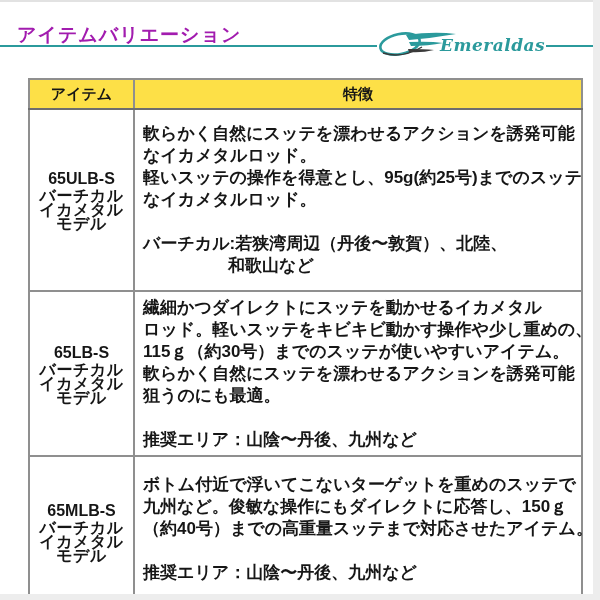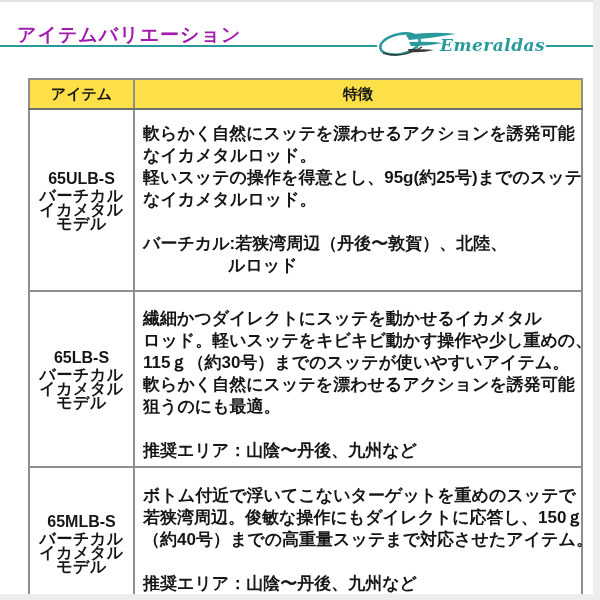--- a/index.html
+++ b/index.html
@@ -38,21 +38,21 @@
     font-weight:bold;padding:0 2px;
   }
   .model-name{font-size:16px;line-height:20px;}
   .model-sub{font-size:16px;line-height:14px;letter-spacing:0.5px;}
   td.features-cell{
     vertical-align:top;
     font-size:17px;font-weight:bold;
     padding:4px 2px 4px 8px;
   }
   tr.r0 td.features-cell{padding-top:13px;height:163px;}
-  tr.r1 td.features-cell{padding-top:16px;height:149px;}
+  tr.r1 td.features-cell{padding-top:5px;height:149px;}
   tr.r2 td.features-cell{padding-top:17px;height:129px;}
   .tline{white-space:pre;line-height:22px;min-height:22px;}
 </style>
 </head>
 <body>
 
 <div class="edge-top"></div>
 
 <h1 class="page-title">アイテムバリエーション</h1>
 
@@ -88,21 +88,21 @@
         <div class="model-sub">バーチカル</div>
         <div class="model-sub">イカメタルモデル</div>
       </td>
       <td class="features-cell">
           <div class="tline">軟らかく自然にスッテを漂わせるアクションを誘発可能</div>
           <div class="tline">なイカメタルロッド。</div>
           <div class="tline">軽いスッテの操作を得意とし、95g(約25号)までのスッテ</div>
           <div class="tline">なイカメタルロッド。</div>
           <div class="tline">&nbsp;</div>
           <div class="tline">バーチカル:若狭湾周辺（丹後〜敦賀）、北陸、</div>
-          <div class="tline">　　　　　ルロッド</div>
+          <div class="tline">　　　　　和歌山など</div>
         </td>
     </tr>
     <tr class="r1">
       <td class="model-cell">
         <div class="model-name">65LB-S</div>
         <div class="model-sub">バーチカル</div>
         <div class="model-sub">イカメタルモデル</div>
       </td>
       <td class="features-cell">
           <div class="tline">繊細かつダイレクトにスッテを動かせるイカメタル</div>
@@ -115,21 +115,21 @@
         </td>
     </tr>
     <tr class="r2">
       <td class="model-cell">
         <div class="model-name">65MLB-S</div>
         <div class="model-sub">バーチカル</div>
         <div class="model-sub">イカメタルモデル</div>
       </td>
       <td class="features-cell">
           <div class="tline">ボトム付近で浮いてこないターゲットを重めのスッテで</div>
-          <div class="tline">若狭湾周辺。俊敏な操作にもダイレクトに応答し、150ｇ</div>
+          <div class="tline">九州など。俊敏な操作にもダイレクトに応答し、150ｇ</div>
           <div class="tline">（約40号）までの高重量スッテまで対応させたアイテム。</div>
           <div class="tline">&nbsp;</div>
           <div class="tline">推奨エリア：山陰〜丹後、九州など</div>
         </td>
     </tr>
   </tbody>
 </table>
 
 <div class="edge-right"></div>
 <div class="edge-bottom"></div>

